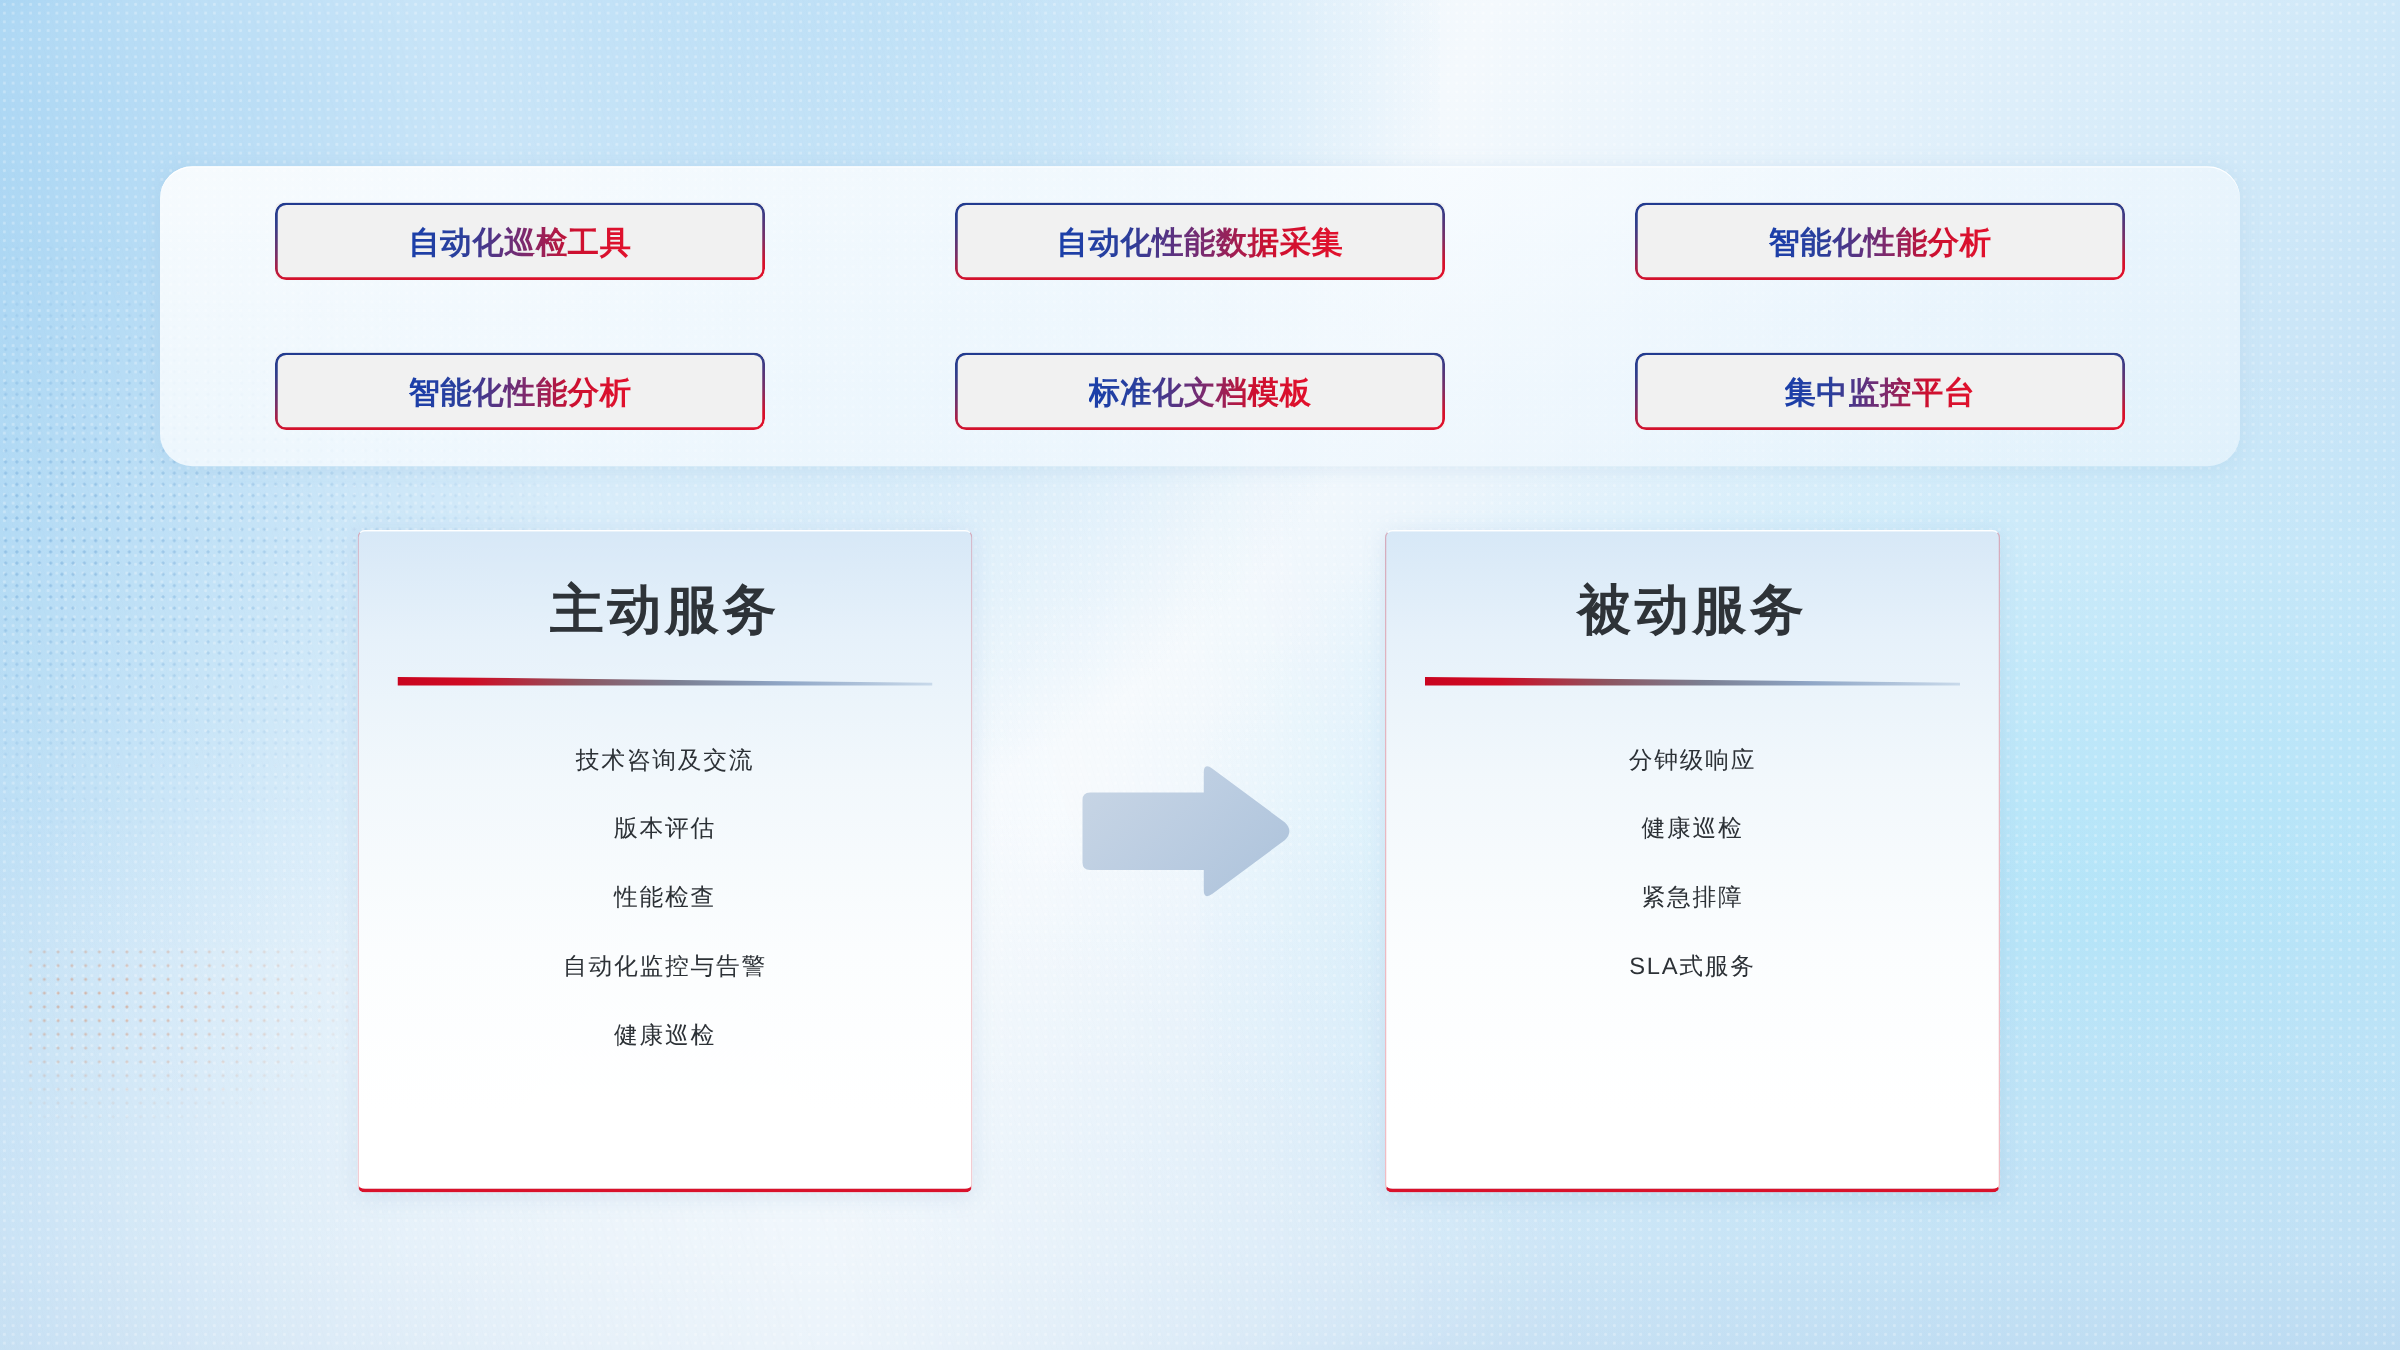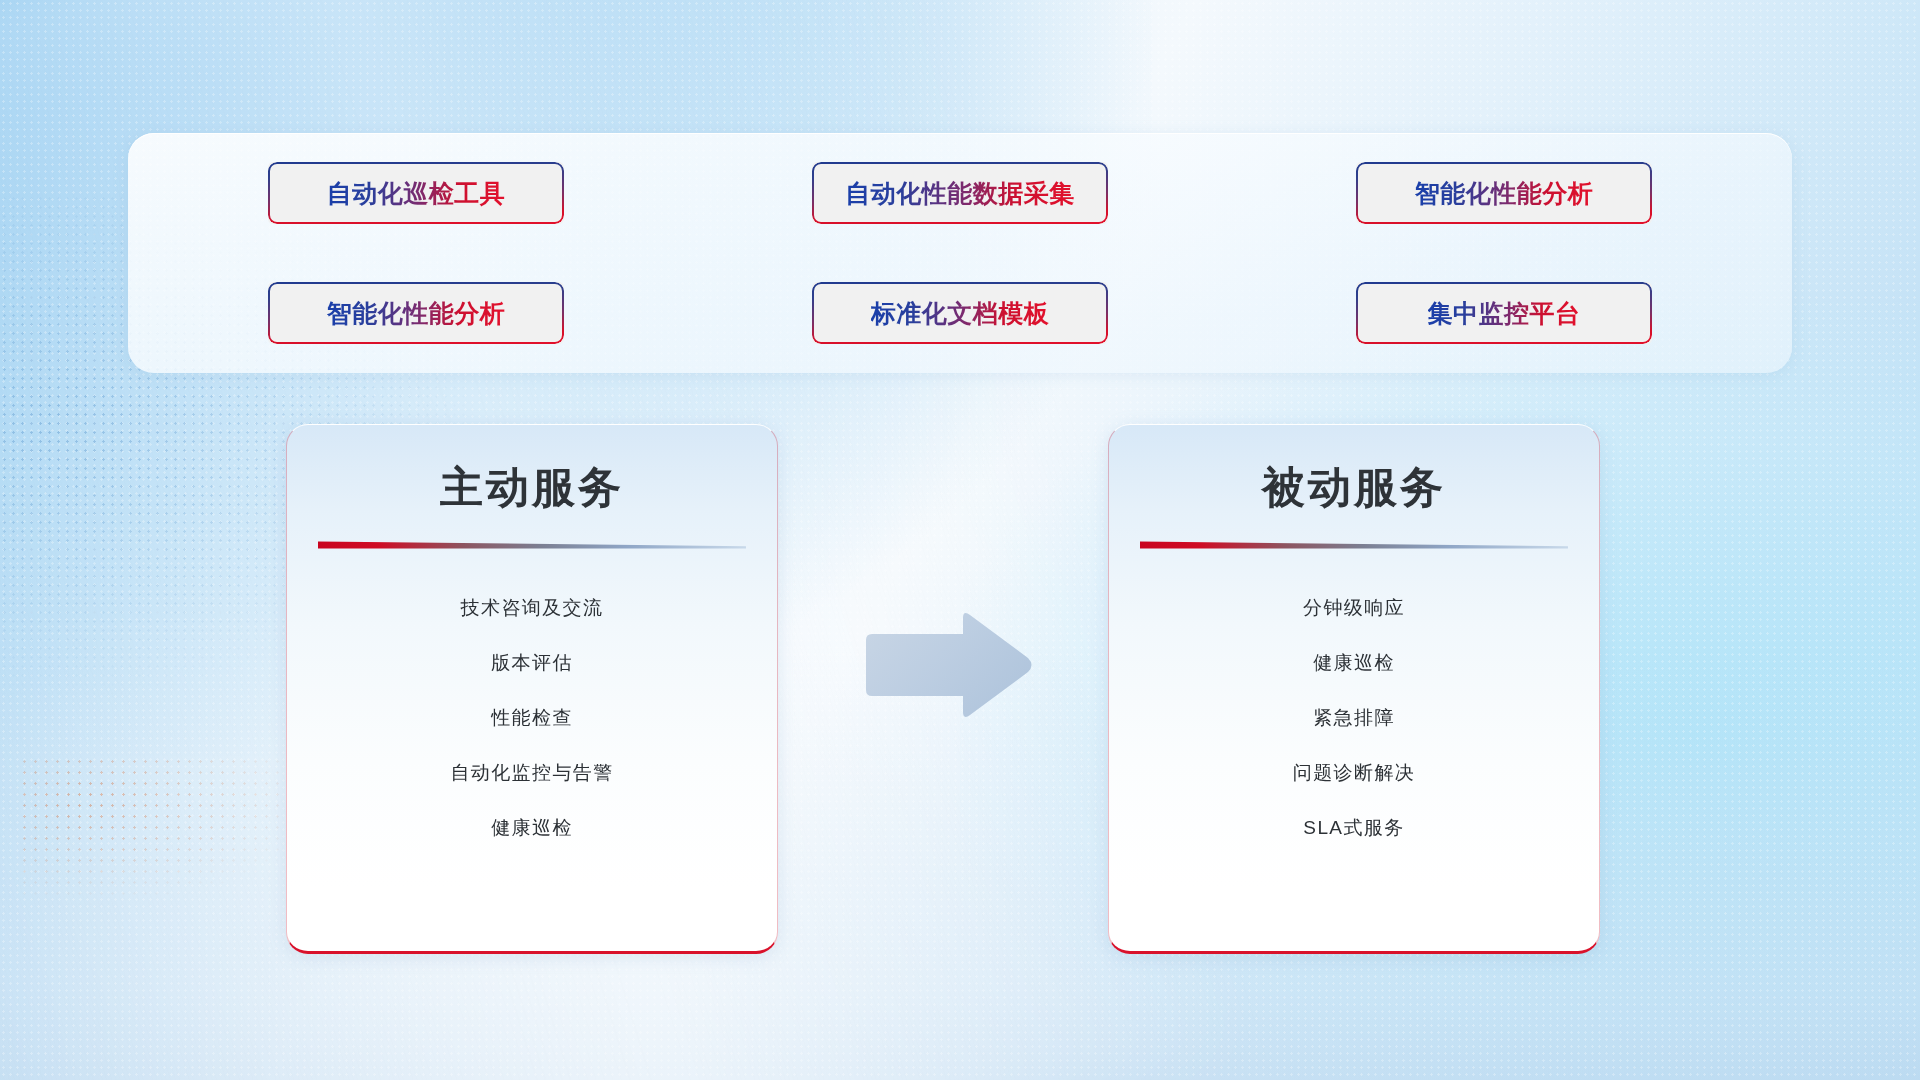--- a/index.html
+++ b/index.html
@@ -61,21 +61,21 @@
     background:linear-gradient(165deg,rgba(255,255,255,.88) 0%,rgba(248,252,255,.80) 38%,rgba(240,248,254,.72) 70%,rgba(236,246,253,.66) 100%);
     box-shadow:0 2px 16px rgba(120,165,205,.16), inset 0 1px 0 rgba(255,255,255,.95);
     display:grid;
     grid-template-columns:repeat(3,1fr);
     grid-template-rows:repeat(2,1fr);
     align-items:center;justify-items:center;
     padding:0 16px;box-sizing:border-box;
   }
   .tag-btn{
     position:relative;
-    width:296px;height:62px;
+    width:392px;height:62px;
     border-radius:5px;
     background:#f1f1f1;
     display:flex;align-items:center;justify-content:center;
     box-sizing:border-box;
     cursor:pointer;
   }
   .tag-btn::before{
     content:"";position:absolute;inset:0;border-radius:9px;padding:2px;
     background:linear-gradient(178deg,#203a8f 0%,#2f3f8c 22%,#7a2f66 56%,#d6102a 82%,#e2112c 100%);
     -webkit-mask:linear-gradient(#000 0 0) content-box,linear-gradient(#000 0 0);
@@ -86,21 +86,21 @@
     font-size:25px;font-weight:600;letter-spacing:.5px;
     background:linear-gradient(90deg,#1a3faa 0%,#2a3f9c 24%,#7c2a6e 52%,#cc1030 74%,#e3112c 100%);
     -webkit-background-clip:text;background-clip:text;
     color:transparent;-webkit-text-fill-color:transparent;
     white-space:nowrap;position:relative;z-index:2;
   }
 
   
   .svc-card{
     position:absolute;top:424px;width:492px;height:530px;
-    border-radius:22px;box-sizing:border-box;
+    border-radius:6px;box-sizing:border-box;
     background:linear-gradient(to bottom,#d7e8f7 0%,#e6f1fa 16%,#f2f8fc 38%,#fbfdfe 64%,#ffffff 88%,#ffffff 100%);
     border-bottom:3px solid #d9122b;
     border-left:1px solid rgba(205,30,55,.30);
     border-right:1px solid rgba(205,30,55,.30);
     border-top:1px solid rgba(255,255,255,.9);
     box-shadow:0 3px 18px rgba(120,160,200,.18);
     overflow:hidden;
   }
   #card-active{left:286px;}
   #card-passive{left:1108px;}
@@ -224,16 +224,15 @@
         </linearGradient>
       </defs>
       <path d="M0,2.5 L428,7.2 L428,9.4 L0,9.4 Z" fill="url(#ruleGradB)"></path>
     </svg>
   </div>
 
   <ul class="svc-list">
     <li>分钟级响应</li>
     <li>健康巡检</li>
     <li>紧急排障</li>
-    <li>问题诊断解决</li>
     <li>SLA式服务</li>
   </ul>
 </div>
 
 </body></html>

